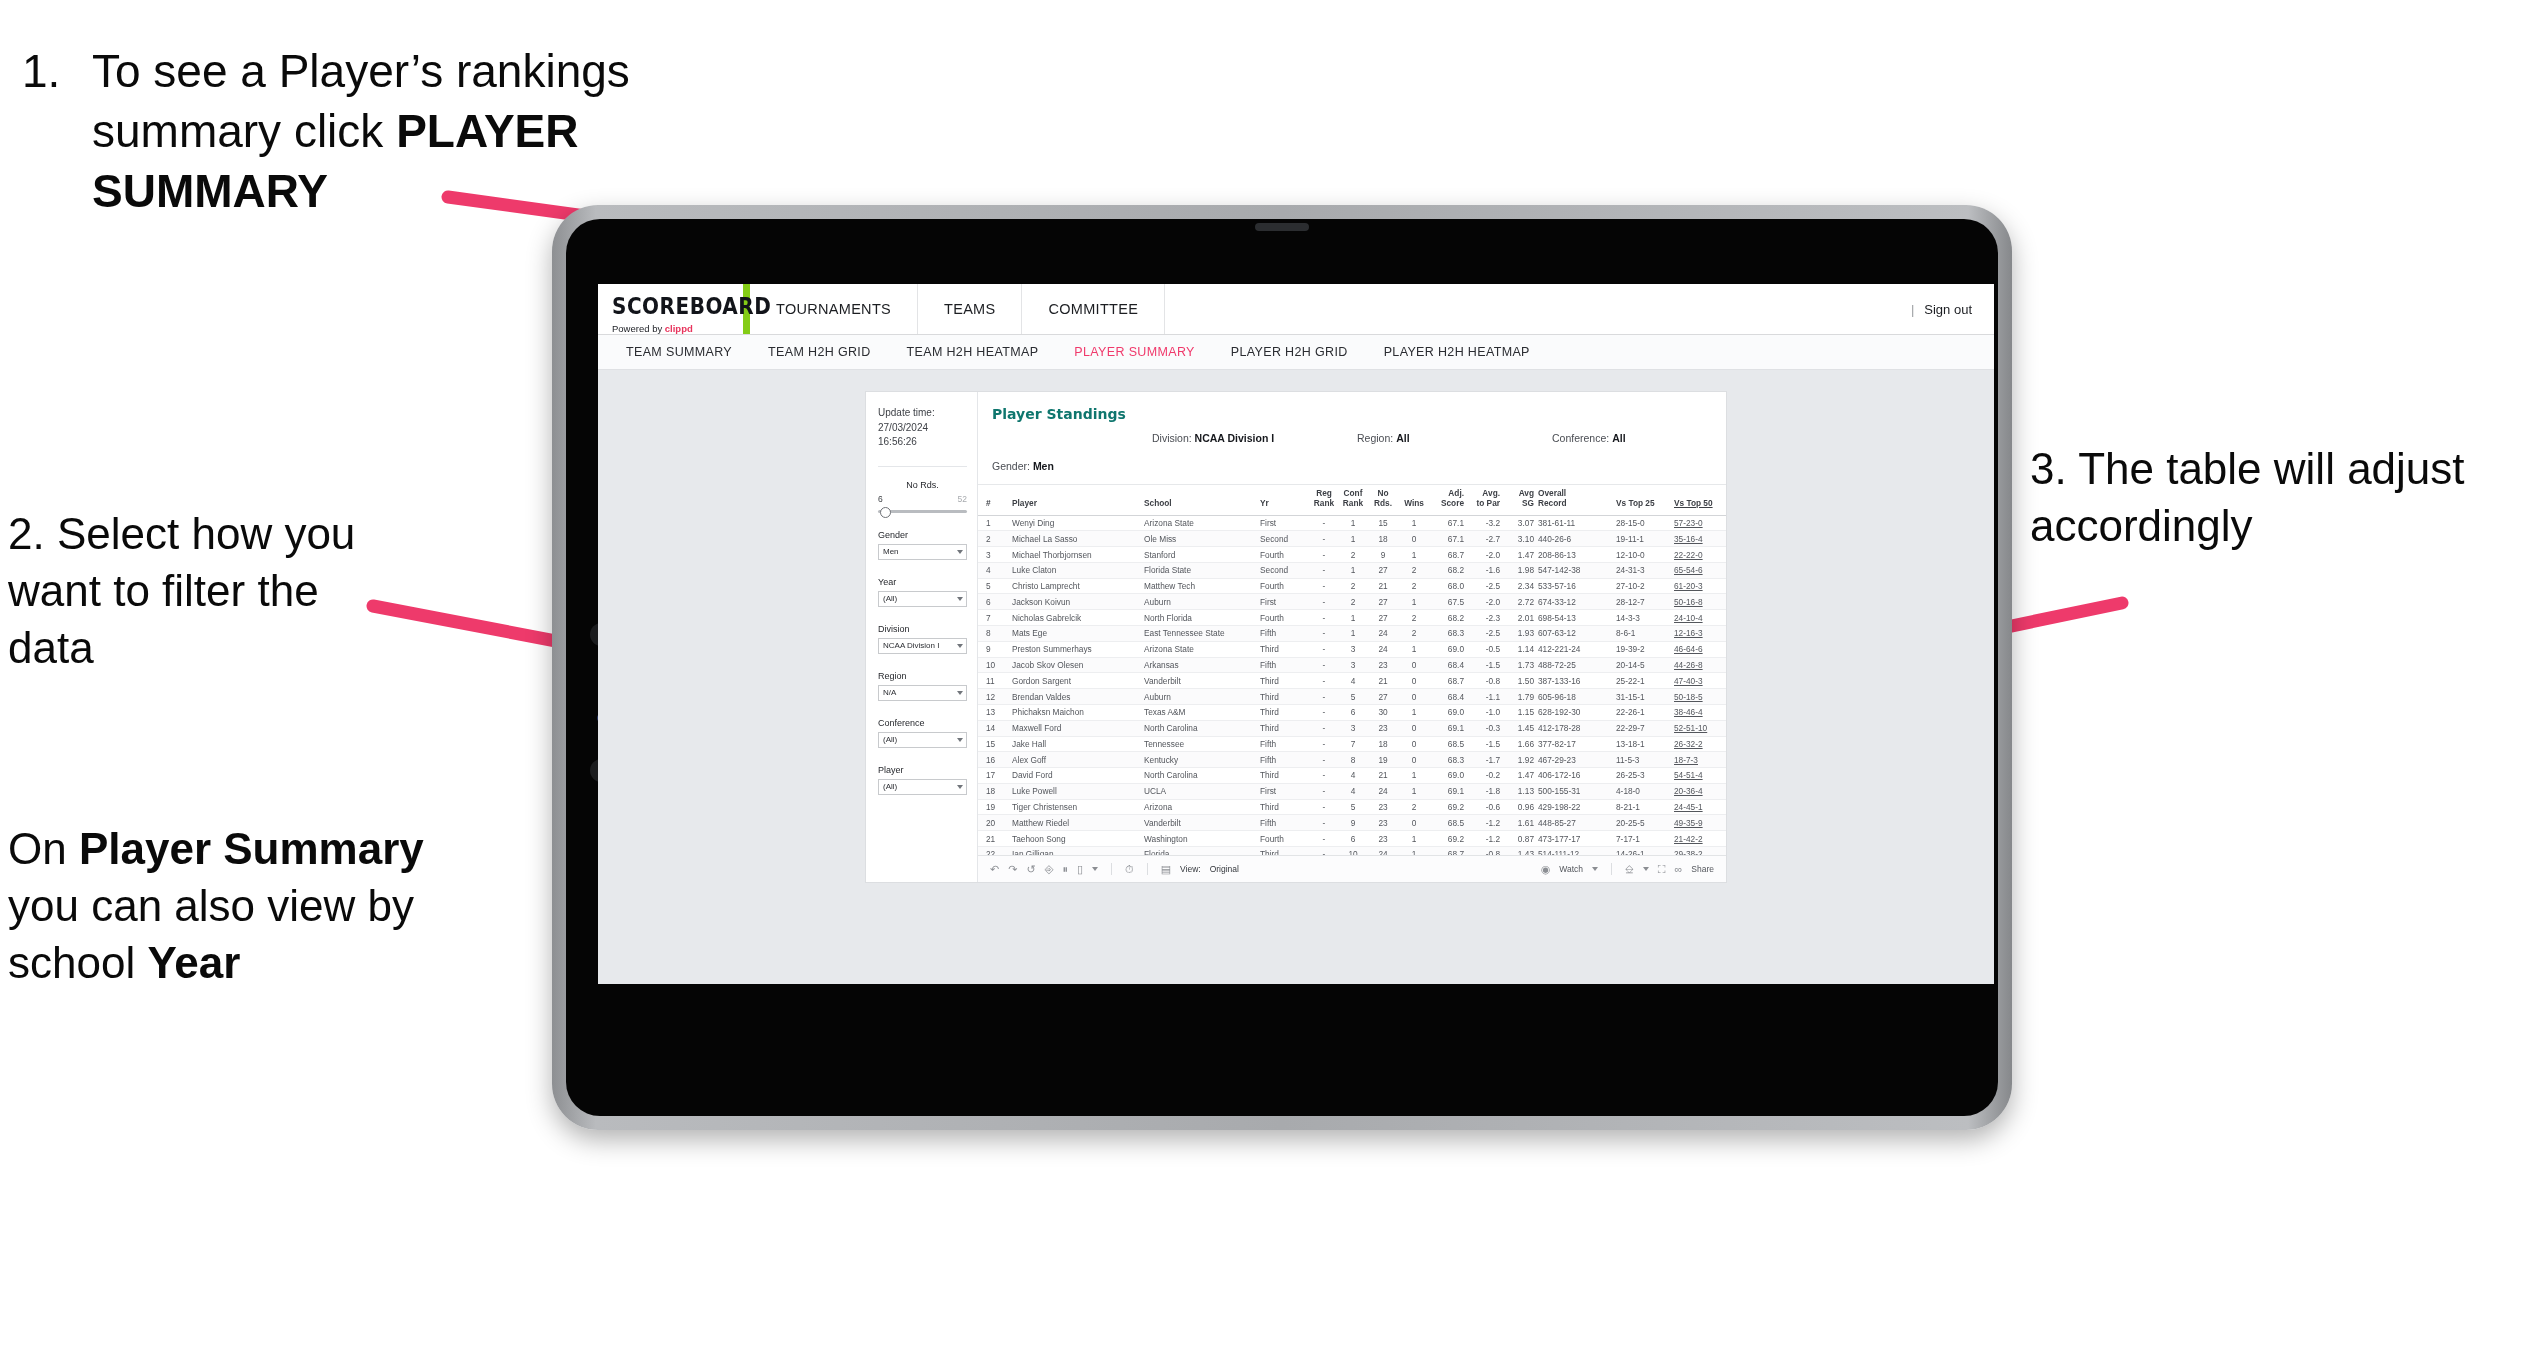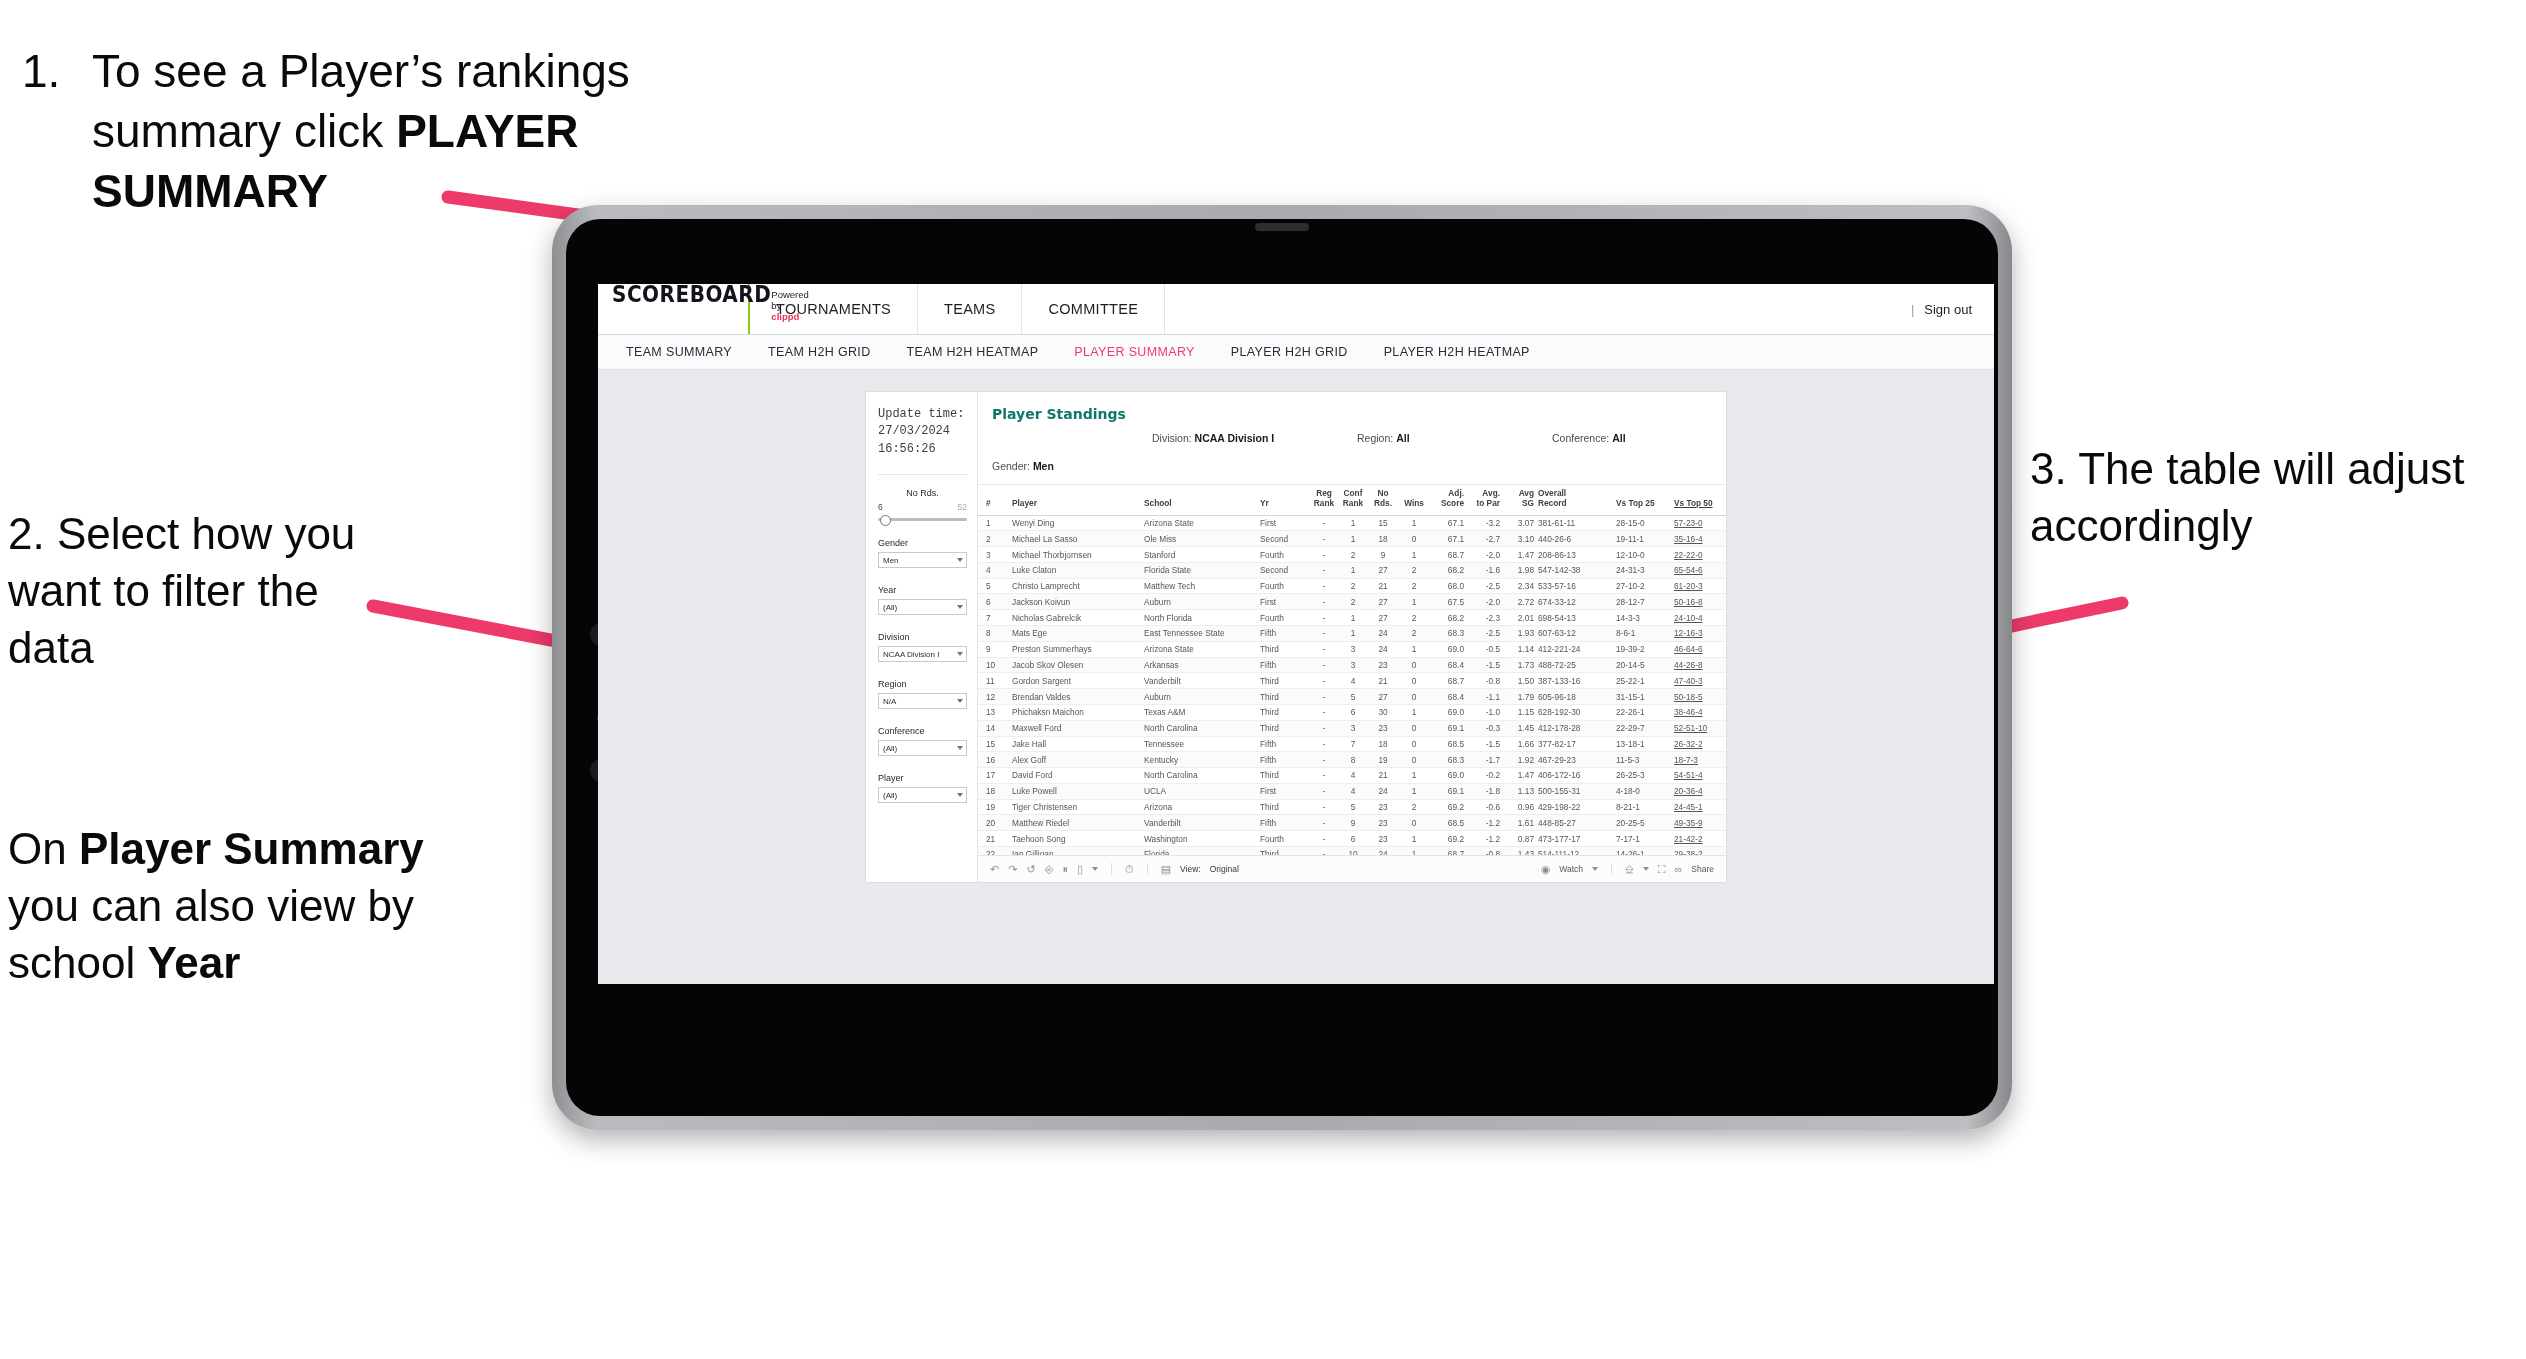--- a/index.html
+++ b/index.html
@@ -41,22 +41,22 @@
   #cam-d{left:24px;top:540px;width:23px;height:23px;background:#1b1c1e;}
 
   
   #app{
     position:absolute;left:32px;top:65px;width:1396px;height:700px;
     background:#e7e9ec;overflow:hidden;
   }
   
   #brandbar{height:50px;background:#fff;display:flex;align-items:stretch;
     border-bottom:1px solid #d9dadc;position:relative;}
-  #logo{width:152px;display:flex;flex-direction:row;justify-content:space-between;
-    padding-left:14px;border-right:2px solid #84cc16;box-sizing:border-box;}
+  #logo{width:152px;display:flex;flex-direction:column;justify-content:flex-end;
+    padding-left:14px;border-right:7px solid #84cc16;box-sizing:border-box;}
   #logo .sb{font-size:20px;font-weight:700;letter-spacing:.5px;color:#12141a;
     font-family:"DejaVu Sans",sans-serif;transform:scaleY(1.12);transform-origin:left center;}
   #logo .pw{font-size:9.5px;color:#22242a;margin-top:5px;}
   #logo .pw i{color:#e8345c;font-style:normal;font-weight:700;}
   .navitem{display:flex;align-items:center;padding:0 26px;font-size:14.5px;
     color:#1c1e22;border-right:1px solid #e3e4e6;letter-spacing:.3px;cursor:pointer;}
   #signout{margin-left:auto;display:flex;align-items:center;padding-right:22px;
     font-size:13px;color:#1c1e22;gap:10px;}
   #signout .bar{color:#9b9da1;}
 
@@ -64,21 +64,21 @@
   #subnav{height:34px;background:#fafbfc;display:flex;align-items:center;
     padding-left:10px;gap:0;border-bottom:1px solid #dfe1e4;}
   .subitem{font-size:12.5px;color:#2a2c31;padding:0 18px;letter-spacing:.35px;
     line-height:34px;cursor:pointer;}
   .subitem.active{color:#f0396b;}
 
   
   #card{position:absolute;left:268px;top:108px;width:860px;height:490px;
     background:#fff;box-shadow:0 0 0 1px #dcdee1;display:flex;}
   #side{width:112px;border-right:1px solid #e4e6e9;padding:8px 10px 0 12px;box-sizing:border-box;}
-  #upd{font-size:12px;color:#3c3f45;line-height:1.45;padding-top:6px;font-family:Liberation Mono, monospace;}
+  #upd{font-size:10px;color:#3c3f45;line-height:1.45;padding-top:6px;}
   #side .rule{height:1px;background:#e4e6e9;margin:16px 0 13px;}
   .fgroup{margin-bottom:17px;}
   .flabel{font-size:9px;color:#26282d;margin-bottom:4px;}
   .fsel{height:14px;border:1px solid #c8cacd;background:#fff;display:flex;
     align-items:center;justify-content:space-between;padding:0 3px 0 4px;
     font-size:8px;color:#2b2d32;cursor:pointer;}
   .fsel .cv{width:0;height:0;border-left:3px px;border-left:3px solid transparent;
     border-right:3px solid transparent;border-top:4px solid #72767c;}
   .slider-row{display:flex;justify-content:space-between;font-size:8.5px;color:#3a3d42;}
   .slider-row .mx{color:#a8abaf;}

